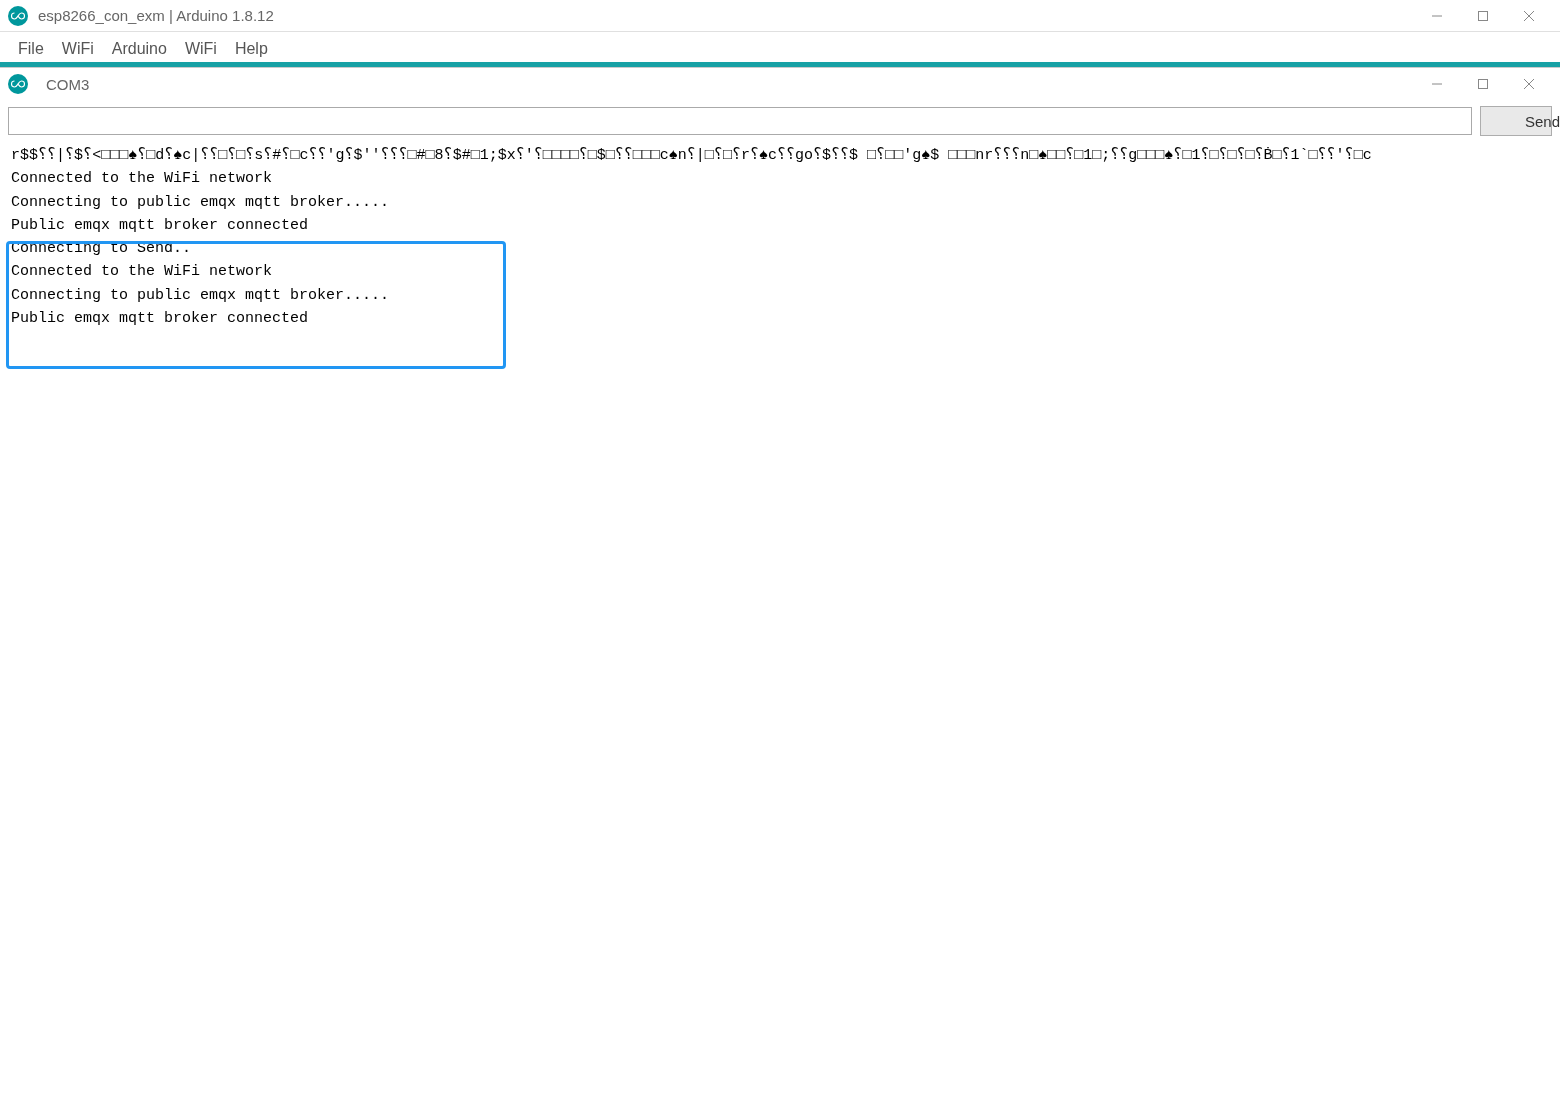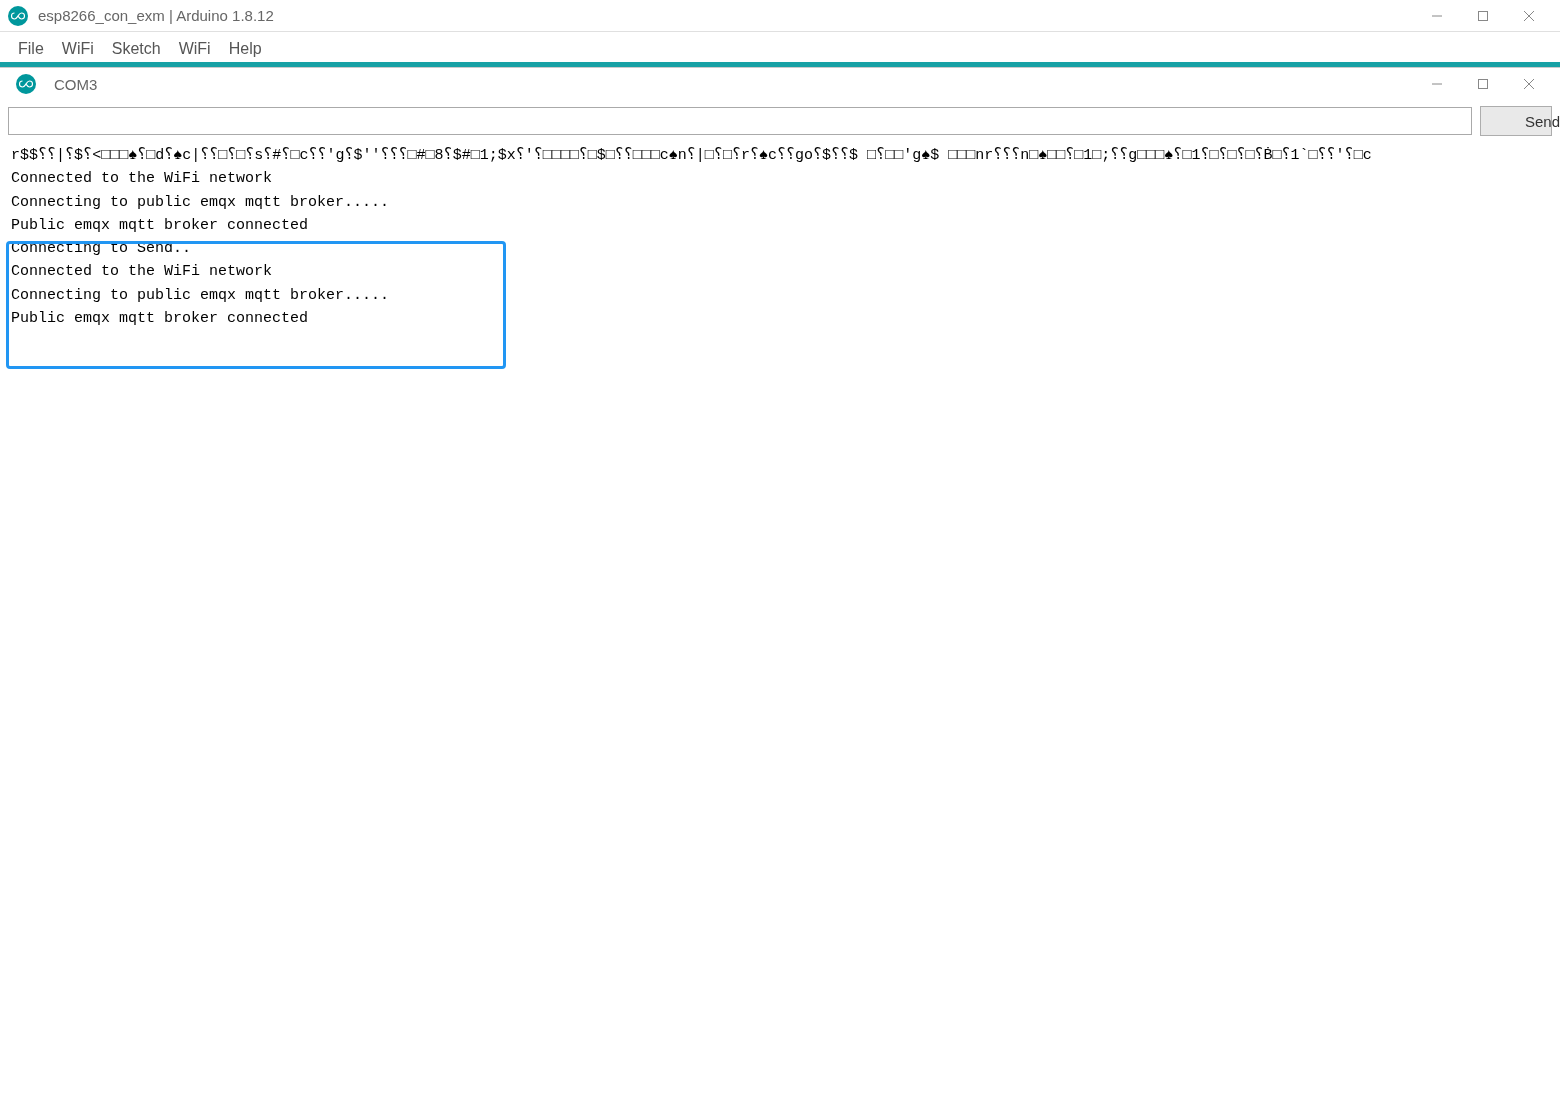--- a/index.html
+++ b/index.html
@@ -86,21 +86,20 @@
       flex-direction: column;
       background: #fff;
       border-top: 1px solid #ccc;
     }
     .serial-title-bar {
       height: 32px;
       display: flex;
       align-items: center;
       padding: 0 8px;
       background: #fff;
-      margin-left: 8px;
     }
     .serial-title-text {
       font-size: 15px;
       color: #666;
       flex: 1;
       margin-left: 8px;
     }
     .input-row {
       display: flex;
       padding: 6px 8px;
@@ -181,21 +180,21 @@
             <line x1="0" y1="0" x2="10" y2="10" stroke="#888" stroke-width="1"></line>
             <line x1="10" y1="0" x2="0" y2="10" stroke="#888" stroke-width="1"></line>
           </svg>
       </div>
     </div>
   </div>
 
   <div class="menu-bar">
     <div class="menu-item">File</div>
     <div class="menu-item">WiFi</div>
-    <div class="menu-item">Sketch</div>
+    <div class="menu-item">Arduino</div>
     <div class="menu-item">WiFi</div>
     <div class="menu-item">Help</div>
   </div>
 
   <div class="teal-divider"></div>
 
   <div class="serial-window">
     <div class="serial-title-bar">
       <div class="arduino-logo">
         <svg viewBox="0 0 28 14">

